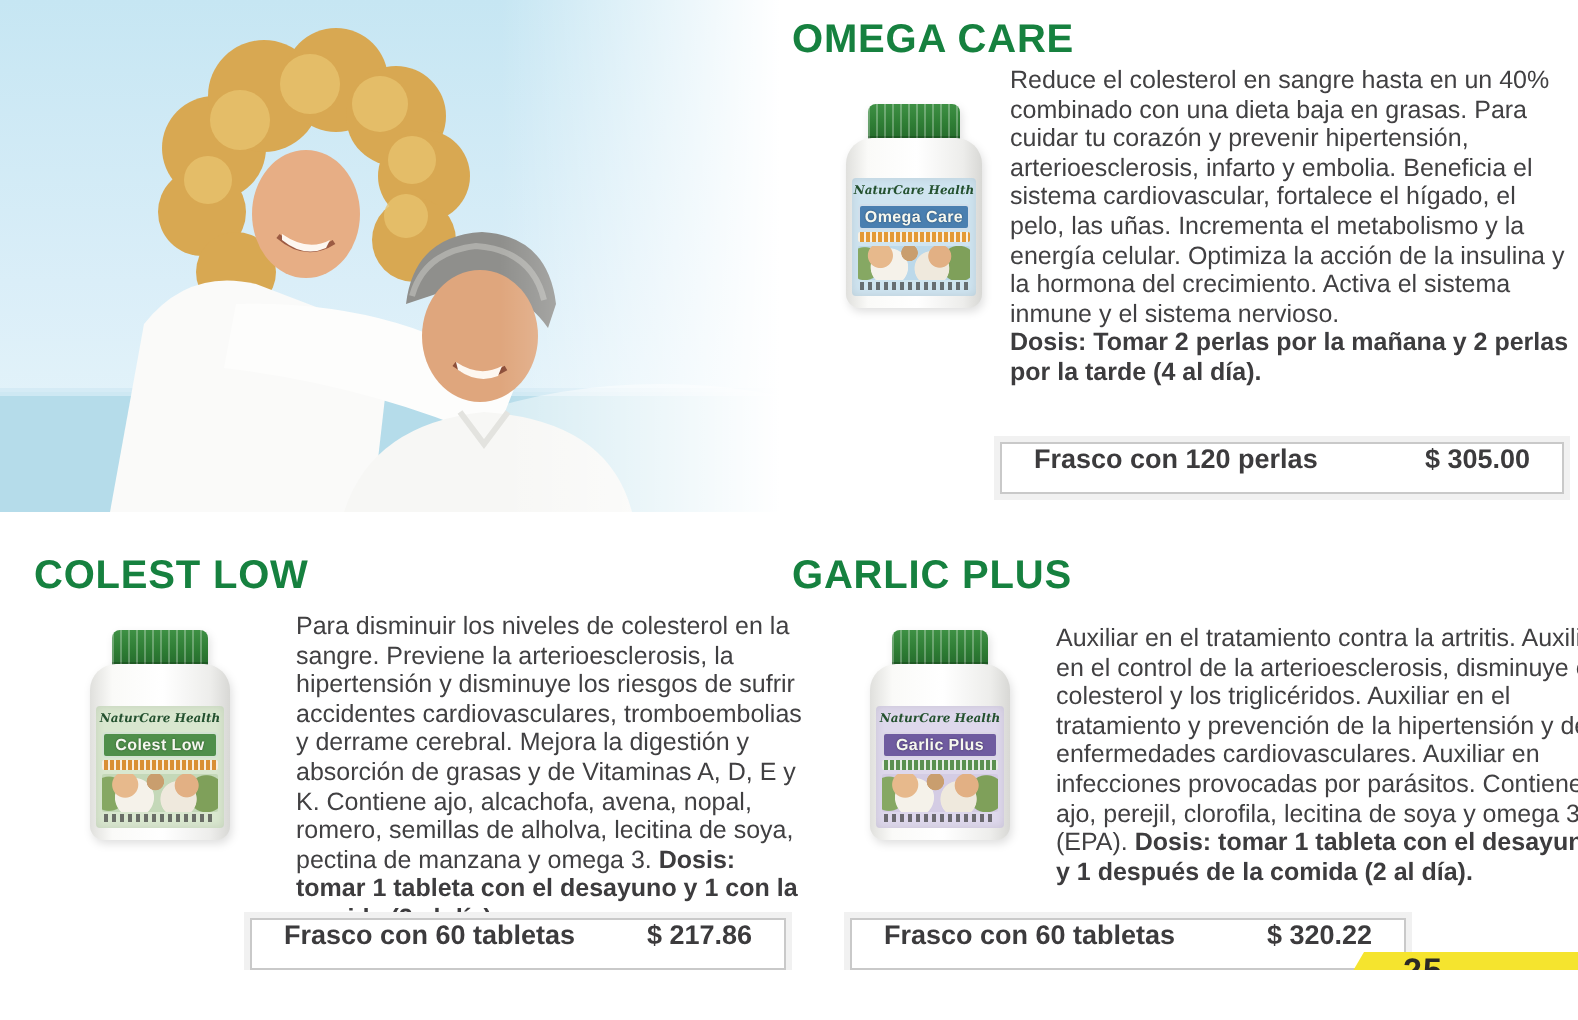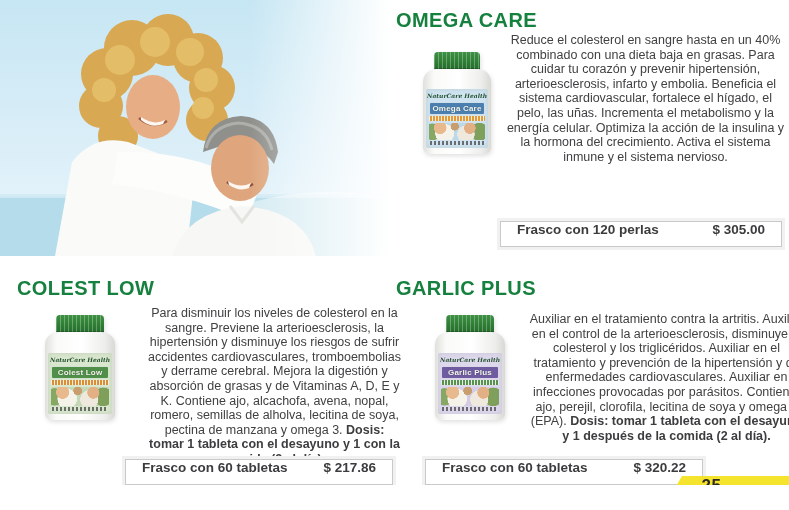--- a/index.html
+++ b/index.html
@@ -12,21 +12,21 @@
   .hero-photo{position:absolute;left:0;top:0;width:390px;height:256px;}
   .hero-photo svg{display:block;width:100%;height:100%;}
 
   
   .product-title{
     position:absolute;font-size:20px;font-weight:700;letter-spacing:.4px;
     color:#16813f;white-space:nowrap;
   }
   .desc{
     position:absolute;font-size:12.5px;line-height:14.6px;color:#414042;
-    text-align:center;
+    text-align:left;
   }
   .dosage{font-weight:700;color:#3d3c3e;}
   .dosage.block{display:block;}
 
   .price-box{
     position:absolute;height:26px;background:#ffffff;
     border:1px solid #c9c9c9;box-shadow:0 0 0 3px #f1f1f1;
     display:flex;justify-content:space-between;
     padding:0 16px;box-sizing:border-box;
     font-size:13.5px;font-weight:700;color:#3c3b3d;
@@ -171,20 +171,21 @@
         <div class="banner">Omega Care</div>
         <div class="strip"></div>
         <div class="label-photo"></div>
         <div class="label-foot"></div>
       </div>
     </div>
   </div>
 
   <p class="desc" style="left:505px;top:33px;width:281px;margin:0;">
     <span>Reduce el colesterol en sangre hasta en un 40% combinado con una dieta baja en grasas. Para cuidar tu corazón y prevenir hipertensión, arterioesclerosis, infarto y embolia. Beneficia el sistema cardiovascular, fortalece el hígado, el pelo, las uñas. Incrementa el metabolismo y la energía celular. Optimiza la acción de la insulina y la hormona del crecimiento. Activa el sistema inmune y el sistema nervioso.</span>
+    <span class="dosage block">Dosis: Tomar 2 perlas por la mañana y 2 perlas por la tarde (4 al día).</span>
   </p>
 
   <div class="price-box" style="left:500px;top:221px;width:282px;">
     <span>Frasco con 120 perlas</span>
     <span>$ 305.00</span>
   </div>
 
   <h2 class="product-title" style="left:17px;top:277px;margin:0;">COLEST LOW</h2>
 
   <div class="bottle" style="left: 45px; top: 315px; width: 70px; height: 105px; --cap: #2d7c33; --label-bg: #d9e7cf; --banner-bg: #4f8f4a; --strip-bg: #d98f35; --photo-tint: #c4d8b8;">

